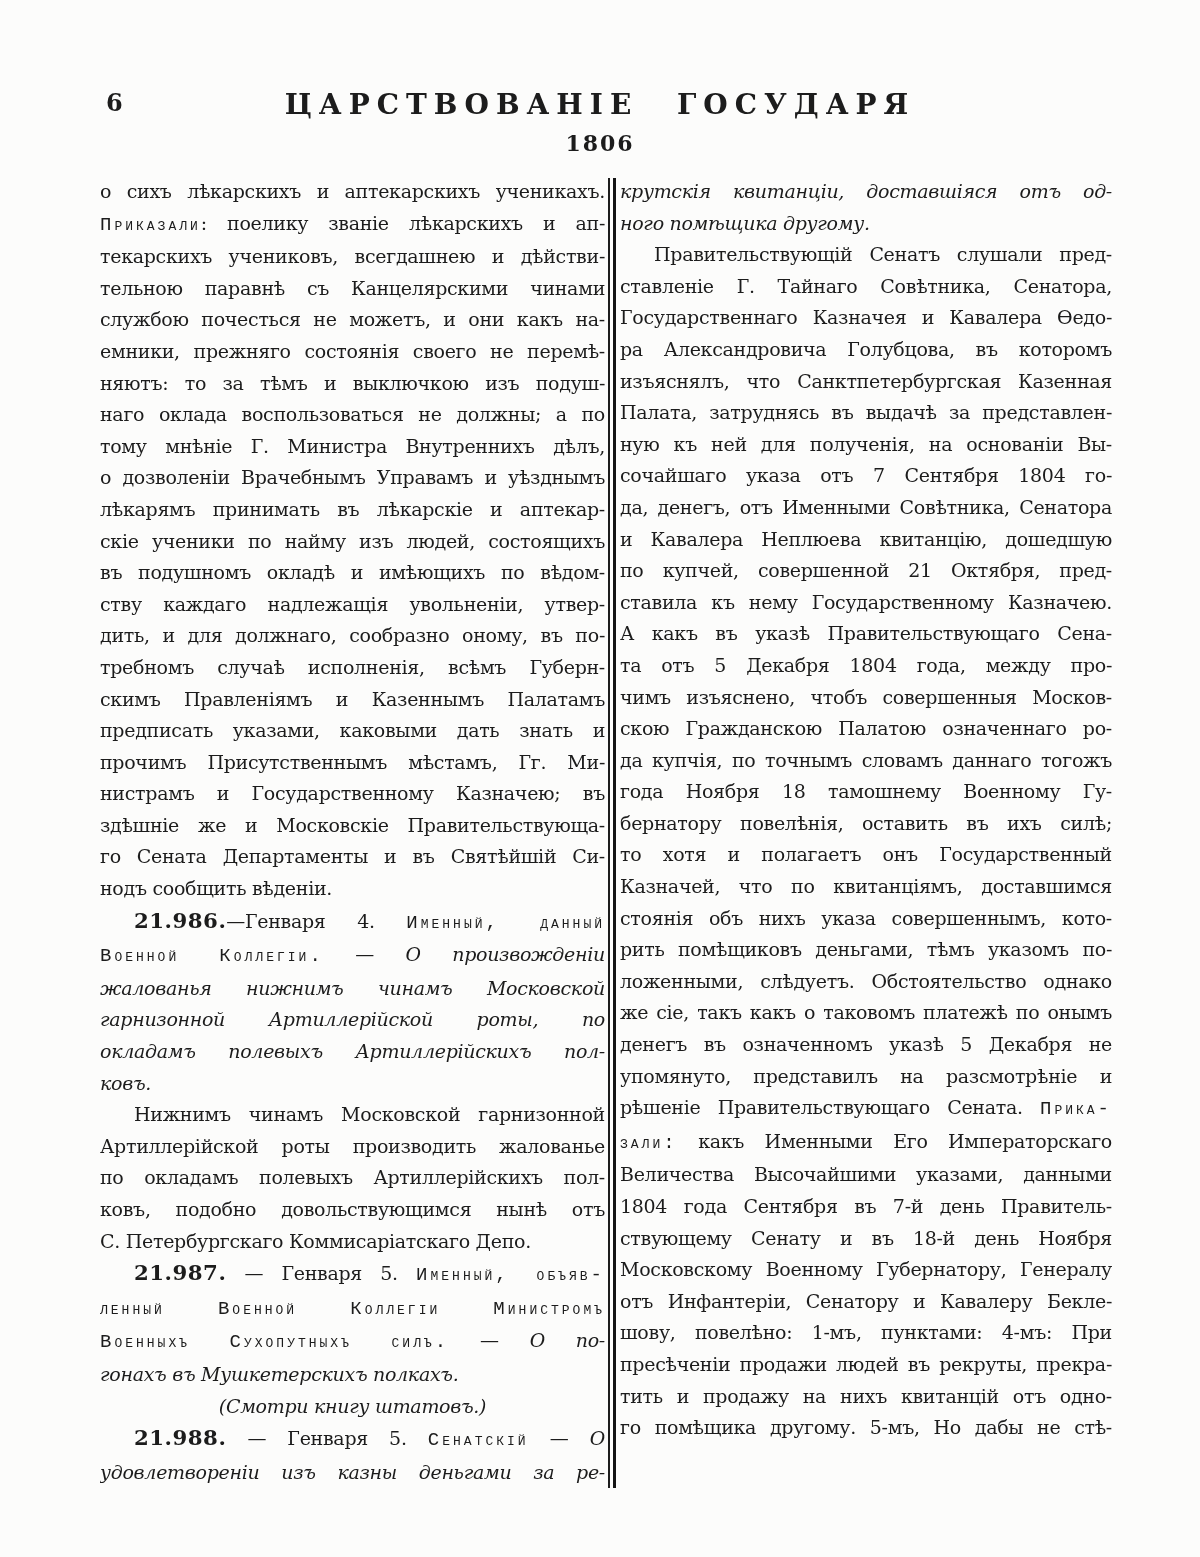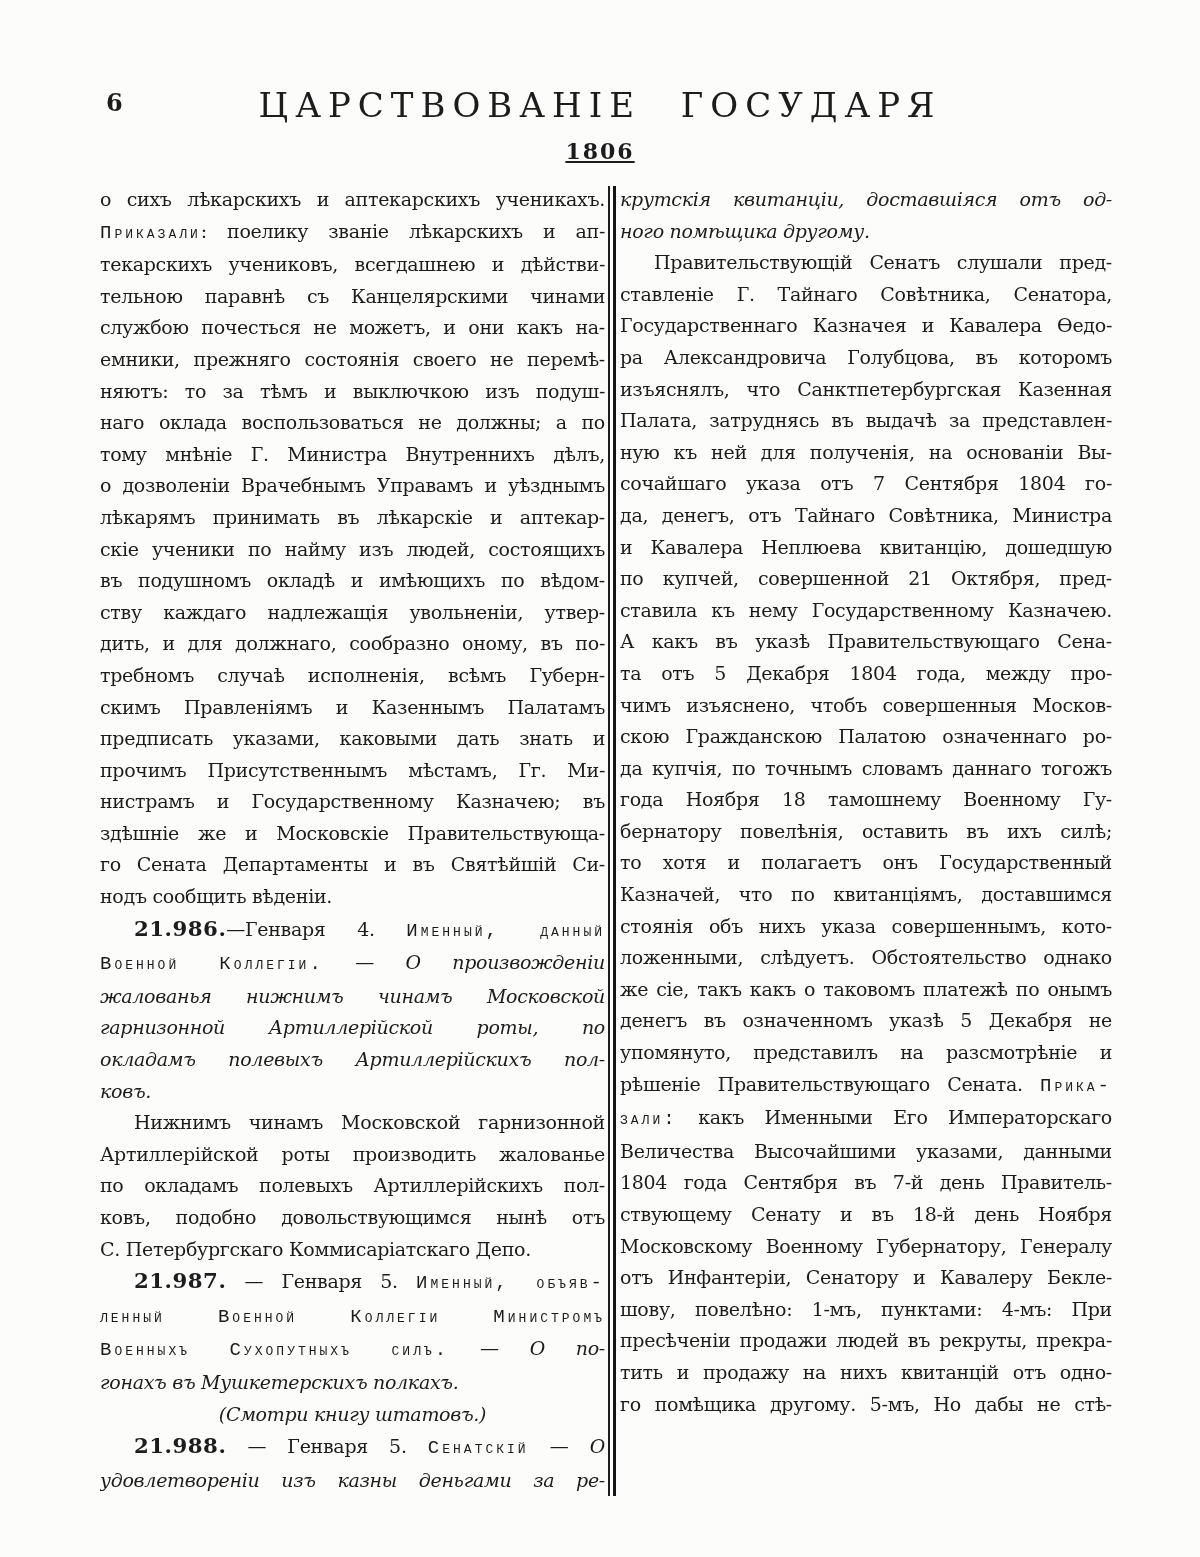--- a/index.html
+++ b/index.html
@@ -11,28 +11,27 @@
     overflow:hidden;
     position:relative;
   }
   .header{padding-top:90px;position:relative;}
   .pagenum{
     position:absolute;left:106px;top:88px;
     font-size:24px;font-weight:bold;
   }
   .title{
     text-align:center;
-    font-size:34px;line-height:30px;font-weight:normal;
+    font-size:28px;line-height:30px;font-weight:bold;
     letter-spacing:7px;word-spacing:22px;
   }
   .year{
-    text-align:center;margin-top:18px;
+    text-align:center;margin-top:10px;
     font-size:22px;line-height:26px;font-weight:bold;
     letter-spacing:2px;
-    text-decoration:underline;
   }
   .content{
     display:flex;align-items:stretch;
     margin:20px 88px 0 100px;
   }
   .col{font-size:19px;letter-spacing:-0.3px;}
   .col-left{width:505px;}
   .col-right{flex:1;min-width:0;}
   .divider{width:10px;margin:0 3px 0 2px;position:relative;}
   .divider::before{
@@ -126,34 +125,35 @@
         </div>
         <div class="para indent">
           <div class="line"><span>Правительствующій Сенатъ слушали пред-</span></div>
           <div class="line"><span>ставленіе Г. Тайнаго Совѣтника, Сенатора,</span></div>
           <div class="line"><span>Государственнаго Казначея и Кавалера Ѳедо-</span></div>
           <div class="line"><span>ра Александровича Голубцова, въ которомъ</span></div>
           <div class="line"><span>изъяснялъ, что Санктпетербургская Казенная</span></div>
           <div class="line"><span>Палата, затруднясь въ выдачѣ за представлен-</span></div>
           <div class="line"><span>ную къ ней для полученія, на основаніи Вы-</span></div>
           <div class="line"><span>сочайшаго указа отъ 7 Сентября 1804 го-</span></div>
-          <div class="line"><span>да, денегъ, отъ Тайнаго Совѣтника, Министра</span></div>
+          <div class="line"><span>да, денегъ, отъ Именными Совѣтника, Сенатора</span></div>
           <div class="line"><span>и Кавалера Неплюева квитанцію, дошедшую</span></div>
           <div class="line"><span>по купчей, совершенной 21 Октября, пред-</span></div>
           <div class="line"><span>ставила къ нему Государственному Казначею.</span></div>
           <div class="line"><span>А какъ въ указѣ Правительствующаго Сена-</span></div>
           <div class="line"><span>та отъ 5 Декабря 1804 года, между про-</span></div>
           <div class="line"><span>чимъ изъяснено, чтобъ совершенныя Москов-</span></div>
           <div class="line"><span>скою Гражданскою Палатою означеннаго ро-</span></div>
           <div class="line"><span>да купчія, по точнымъ словамъ даннаго тогожъ</span></div>
           <div class="line"><span>года Ноября 18 тамошнему Военному Гу-</span></div>
           <div class="line"><span>бернатору повелѣнія, оставить въ ихъ силѣ;</span></div>
           <div class="line"><span>то хотя и полагаетъ онъ Государственный</span></div>
           <div class="line"><span>Казначей, что по квитанціямъ, доставшимся</span></div>
           <div class="line"><span>стоянія объ нихъ указа совершеннымъ, кото-</span></div>
+          <div class="line"><span>рить помѣщиковъ деньгами, тѣмъ указомъ по-</span></div>
           <div class="line"><span>ложенными, слѣдуетъ. Обстоятельство однако</span></div>
           <div class="line"><span>же сіе, такъ какъ о таковомъ платежѣ по онымъ</span></div>
           <div class="line"><span>денегъ въ означенномъ указѣ 5 Декабря не</span></div>
           <div class="line"><span>упомянуто, представилъ на разсмотрѣніе и</span></div>
           <div class="line"><span>рѣшеніе Правительствующаго Сената. </span><span class="sc">Прика-</span></div>
           <div class="line"><span class="sc">зали:</span><span> какъ Именными Его Императорскаго</span></div>
           <div class="line"><span>Величества Высочайшими указами, данными</span></div>
           <div class="line"><span>1804 года Сентября въ 7-й день Правитель-</span></div>
           <div class="line"><span>ствующему Сенату и въ 18-й день Ноября</span></div>
           <div class="line"><span>Московскому Военному Губернатору, Генералу</span></div>

